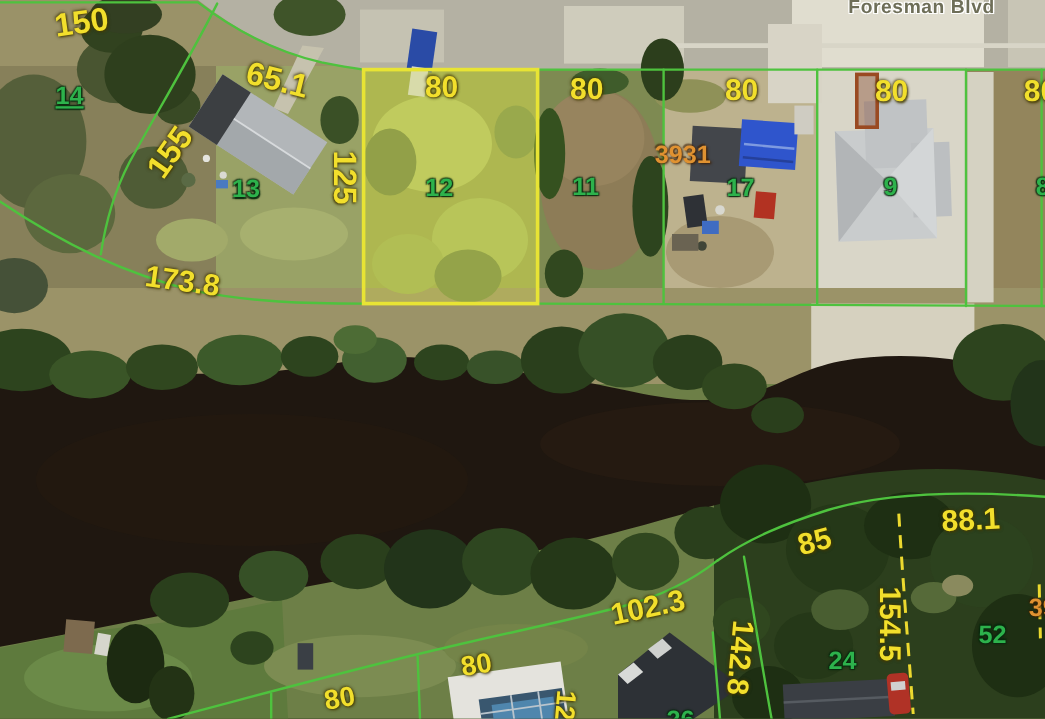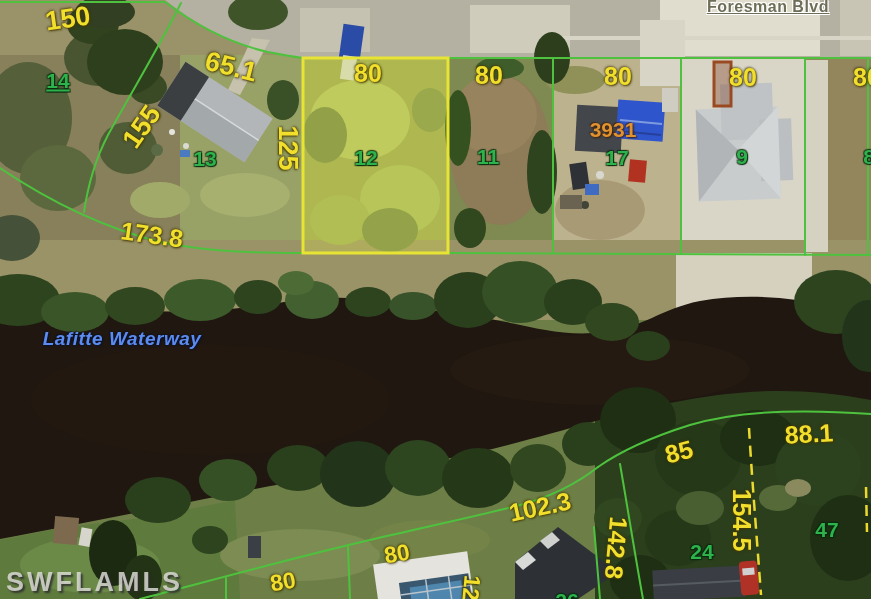--- a/index.html
+++ b/index.html
@@ -19,21 +19,20 @@
   }
   .dim.big{font-size:27px;}
   .dim.small{font-size:23px;}
   .lot{
     color:#2db24c;font-size:21px;
     text-shadow:1px 1px 1px rgba(8,42,14,.95),-1px -1px 1px rgba(8,42,14,.7),1px -1px 1px rgba(8,42,14,.7),-1px 1px 1px rgba(8,42,14,.7);
   }
   .addr{
     color:#e09231;font-size:21px;
     text-shadow:1px 1px 2px rgba(60,28,0,.95),-1px -1px 1px rgba(60,28,0,.6);
-    margin-left:44px;
   }
   .street{
     color:#6e6e58;font-size:16px;letter-spacing:.5px;
     text-shadow:-1px -1px 0 rgba(255,255,255,.95),1px -1px 0 rgba(255,255,255,.95),-1px 1px 0 rgba(255,255,255,.95),1px 1px 0 rgba(255,255,255,.95);
   }
   .water-label{
     color:#5b8cf0;font-size:19px;font-style:italic;letter-spacing:.5px;
     text-shadow:1px 1px 2px rgba(8,16,50,.85),-1px -1px 1px rgba(8,16,50,.5);
   }
   .mark{
@@ -251,21 +250,21 @@
     </g>
 
     <rect x="303" y="58" width="145" height="195" fill="rgba(225,232,70,.28)" stroke="#e8e434" stroke-width="3"></rect>
 
     <g fill="none" stroke="#ecd92f" stroke-width="2.5" stroke-dasharray="11 7">
       <path d="M749,428 C752,480 757,540 761,595"></path>
       <path d="M866,487 L867,532"></path>
     </g>
   </svg>
 
-  <div class="lbl street" style="left:768px;top:7px;transform:translate(-50%,-50%);text-decoration:underline;">Foresman Blvd</div>
+  <div class="lbl street" style="left:768px;top:7px;transform:translate(-50%,-50%);">Foresman Blvd</div>
 
   <div class="lbl dim big" style="left:68px;top:19px;transform:translate(-50%,-50%) rotate(-8deg);">150</div>
   <div class="lbl lot" style="left:58px;top:80px;transform:translate(-50%,-50%);text-decoration:underline;">14</div>
   <div class="lbl dim big" style="left:231px;top:67px;transform:translate(-50%,-50%) rotate(14deg);">65.1</div>
   <div class="lbl dim big" style="left:142px;top:127px;transform:translate(-50%,-50%) rotate(-55deg);">155</div>
   <div class="lbl dim big" style="left:287px;top:148px;transform:translate(-50%,-50%) rotate(90deg);">125</div>
   <div class="lbl lot" style="left:205px;top:158px;transform:translate(-50%,-50%);">13</div>
   <div class="lbl dim" style="left:152px;top:235px;transform:translate(-50%,-50%) rotate(8deg);">173.8</div>
 
   <div class="lbl dim" style="left:368px;top:73px;transform:translate(-50%,-50%);">80</div>
@@ -273,29 +272,27 @@
   <div class="lbl dim" style="left:489px;top:75px;transform:translate(-50%,-50%);">80</div>
   <div class="lbl lot" style="left:488px;top:156px;transform:translate(-50%,-50%);">11</div>
   <div class="lbl addr" style="left:569px;top:129px;transform:translate(-50%,-50%);">3931</div>
   <div class="lbl dim" style="left:618px;top:76px;transform:translate(-50%,-50%);">80</div>
   <div class="lbl lot" style="left:617px;top:157px;transform:translate(-50%,-50%);">17</div>
   <div class="lbl dim" style="left:743px;top:77px;transform:translate(-50%,-50%);">80</div>
   <div class="lbl lot" style="left:742px;top:156px;transform:translate(-50%,-50%);">9</div>
   <div class="lbl dim" style="left:867px;top:77px;transform:translate(-50%,-50%);">80</div>
   <div class="lbl lot" style="left:869px;top:156px;transform:translate(-50%,-50%);">8</div>
 
-  <div class="lbl water-label" style="left:122px;top:338px;transform:translate(-50%,-50%);">Lafitte Waterway</div>
 
   <div class="lbl dim" style="left:809px;top:434px;transform:translate(-50%,-50%) rotate(-3deg);">88.1</div>
   <div class="lbl dim" style="left:679px;top:452px;transform:translate(-50%,-50%) rotate(-15deg);">85</div>
   <div class="lbl dim" style="left:741px;top:520px;transform:translate(-50%,-50%) rotate(90deg);">154.5</div>
   <div class="lbl dim" style="left:616px;top:548px;transform:translate(-50%,-50%) rotate(95deg);">142.8</div>
   <div class="lbl dim" style="left:540px;top:507px;transform:translate(-50%,-50%) rotate(-12deg);">102.3</div>
-  <div class="lbl lot" style="left:827px;top:529px;transform:translate(-50%,-50%);">47</div>
+  <div class="lbl lot" style="left:827px;top:529px;transform:translate(-50%,-50%);">52</div>
   <div class="lbl lot" style="left:702px;top:551px;transform:translate(-50%,-50%);">24</div>
   <div class="lbl lot" style="left:567px;top:560px;transform:translate(-50%,-50%);margin-top:40px;">26</div>
   <div class="lbl dim small" style="left:397px;top:554px;transform:translate(-50%,-50%) rotate(-10deg);">80</div>
   <div class="lbl dim small" style="left:283px;top:582px;transform:translate(-50%,-50%) rotate(-10deg);">80</div>
   <div class="lbl dim small" style="left:471px;top:588px;transform:translate(-50%,-50%) rotate(95deg);">12</div>
   <div class="lbl addr" style="left:869px;top:507px;transform:translate(-50%,-50%);">39</div>
 
-  <div class="lbl mark" style="left:6px;top:569px;">SWFLAMLS</div>
 </div>
 
 </body></html>

